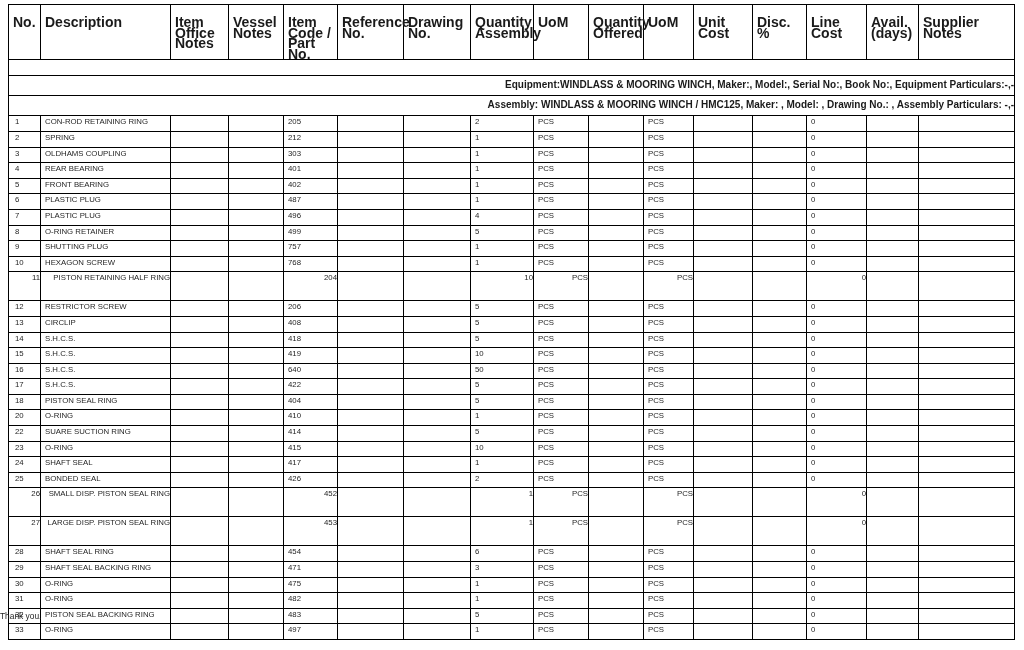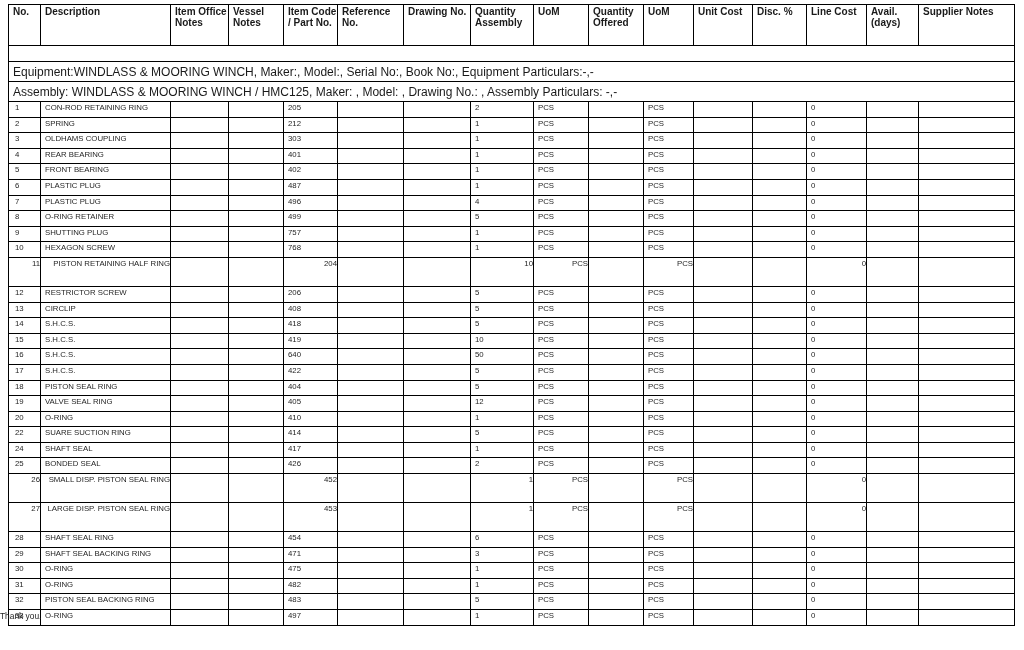--- a/index.html
+++ b/index.html
@@ -38,41 +38,42 @@
     padding: 0;
     vertical-align: top;
     font-weight: normal;
     text-align: left;
     background: #ffffff;
   }
 
   
   tr.head th {
     height: 38px;
-    font-size: 10px;
+    font-size: 14px;
     font-weight: bold;
     line-height: 10.6px;
-    padding: 2px 0 0 4px;
+    padding: 12px 0 0 4px;
     vertical-align: top;
     border: 1px solid #000;
   }
 
   
   tr.spacer td {
     height: 15px;
   }
 
   
   tr.banner td {
     height: 16px;
-    font-size: 12px;
-    font-weight: normal;
+    font-size: 10px;
+    font-weight: bold;
     padding: 3px 0 0 4px;
     white-space: nowrap;
     overflow: visible;
+    text-align: right;
   }
 
   
   tr.data td {
     height: 13.6px;
     font-size: 7.8px;
     line-height: 10.5px;
     padding: 1px 0 0 4px;
     color: #1f1f1f;
   }
@@ -477,38 +478,20 @@
           <td>PCS</td>
           <td></td>
           <td>PCS</td>
           <td></td>
           <td></td>
           <td>0</td>
           <td></td>
           <td></td>
         </tr>
         <tr class="data">
-          <td class="num">19</td>
-          <td>VALVE SEAL RING</td>
-          <td></td>
-          <td></td>
-          <td>405</td>
-          <td></td>
-          <td></td>
-          <td>12</td>
-          <td>PCS</td>
-          <td></td>
-          <td>PCS</td>
-          <td></td>
-          <td></td>
-          <td>0</td>
-          <td></td>
-          <td></td>
-        </tr>
-        <tr class="data">
           <td class="num">20</td>
           <td>O-RING</td>
           <td></td>
           <td></td>
           <td>410</td>
           <td></td>
           <td></td>
           <td>1</td>
           <td>PCS</td>
           <td></td>
@@ -521,20 +504,38 @@
         </tr>
         <tr class="data">
           <td class="num">22</td>
           <td>SUARE SUCTION RING</td>
           <td></td>
           <td></td>
           <td>414</td>
           <td></td>
           <td></td>
           <td>5</td>
+          <td>PCS</td>
+          <td></td>
+          <td>PCS</td>
+          <td></td>
+          <td></td>
+          <td>0</td>
+          <td></td>
+          <td></td>
+        </tr>
+        <tr class="data">
+          <td class="num">23</td>
+          <td>O-RING</td>
+          <td></td>
+          <td></td>
+          <td>415</td>
+          <td></td>
+          <td></td>
+          <td>10</td>
           <td>PCS</td>
           <td></td>
           <td>PCS</td>
           <td></td>
           <td></td>
           <td>0</td>
           <td></td>
           <td></td>
         </tr>
         <tr class="data">

